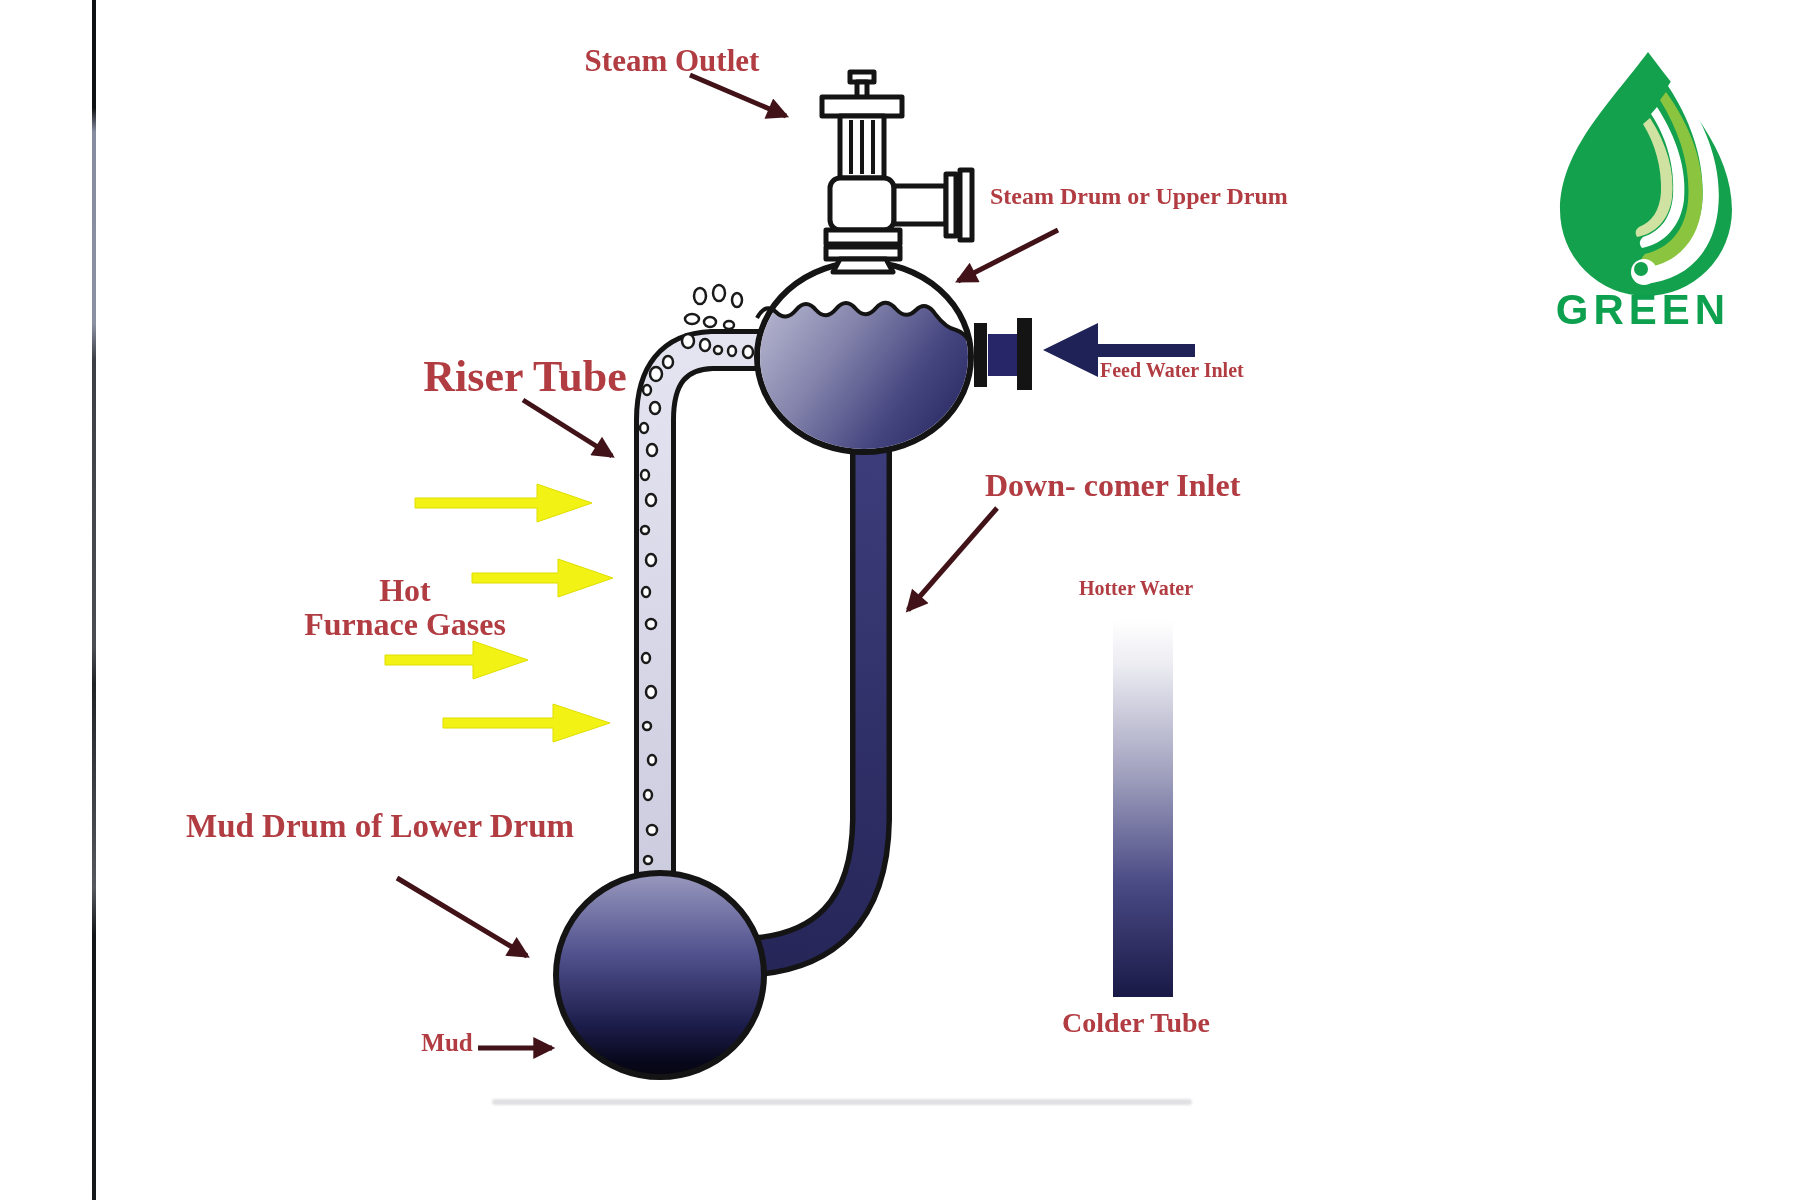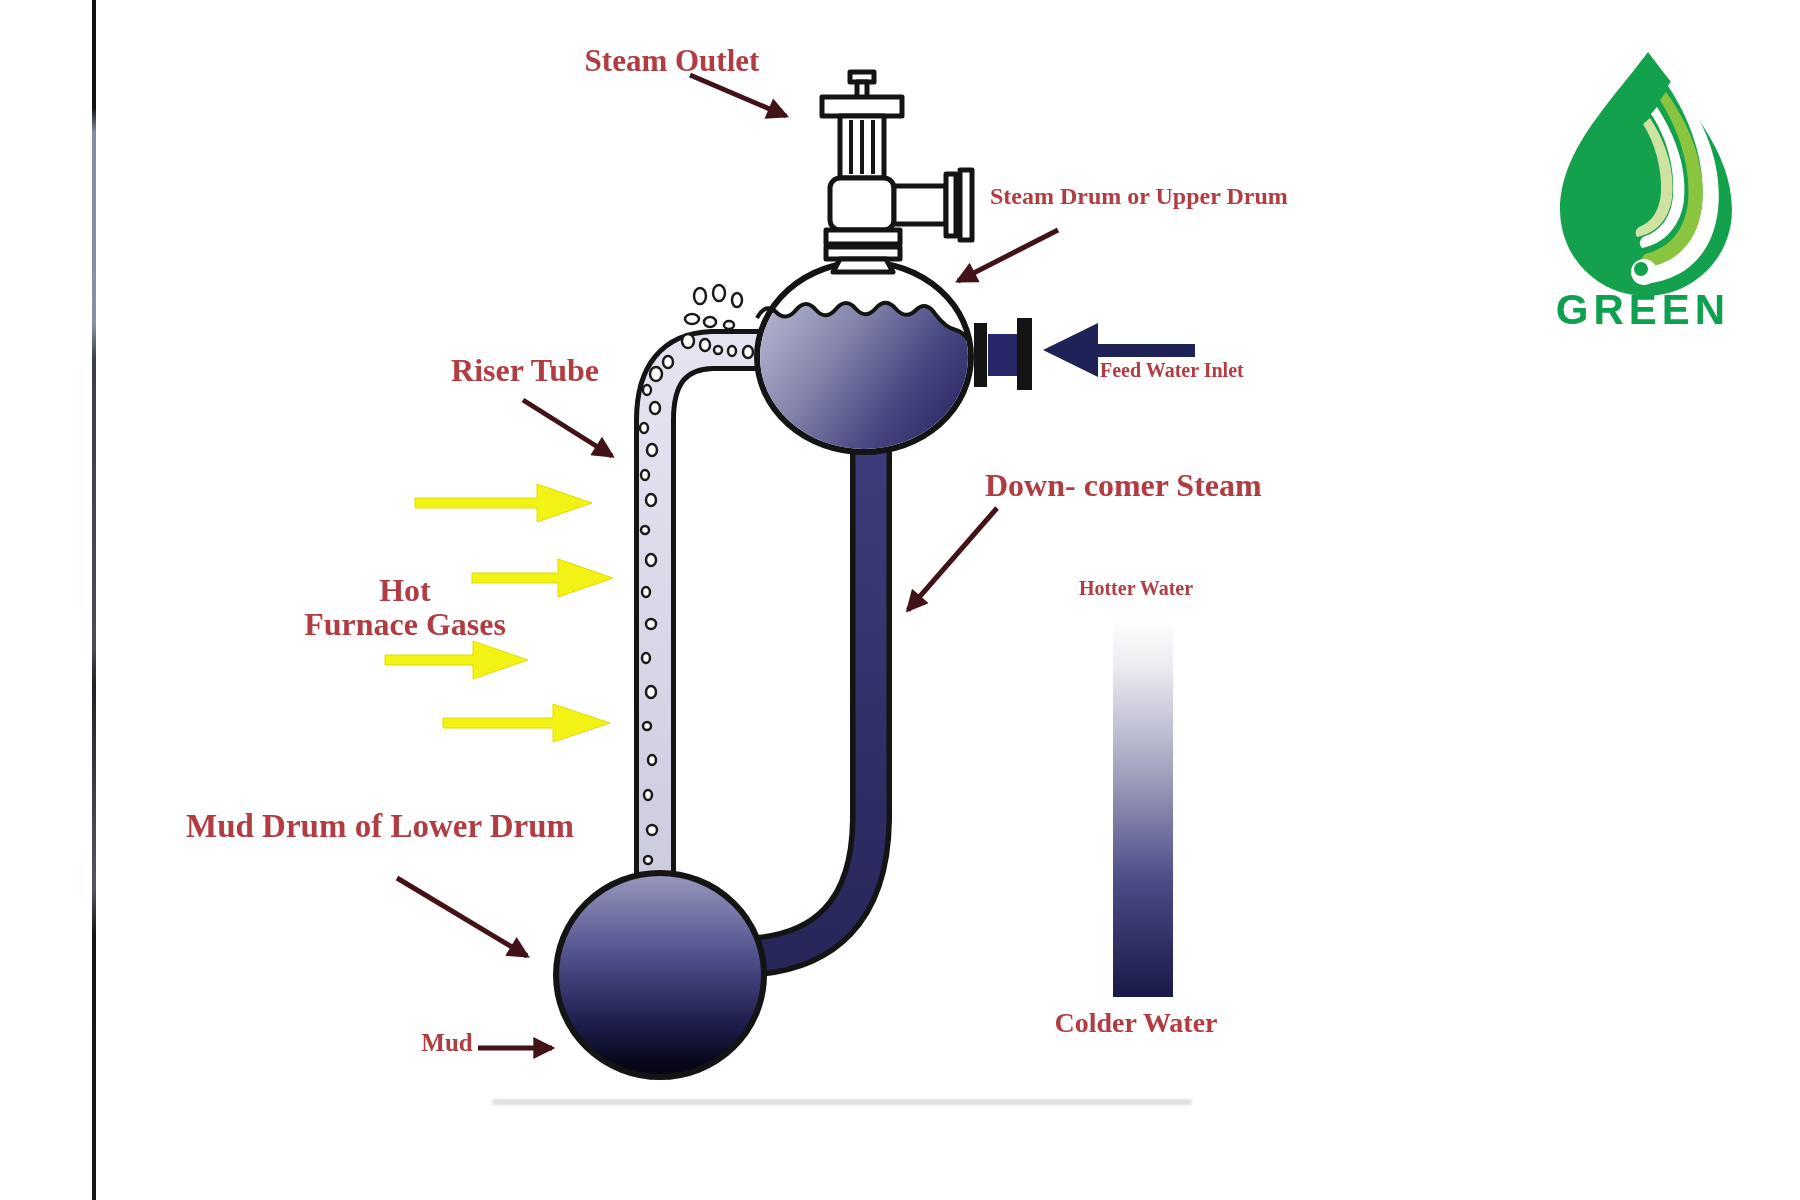--- a/index.html
+++ b/index.html
@@ -185,33 +185,33 @@
       <circle cx="101" cy="229" r="7" fill="#14a14e"></circle>
     </g>
   </svg>
 
   <div class="lbl centered" style="left:672px;top:37px;font-size:31px;">Steam Outlet</div>
 
   <div class="lbl" style="left:990px;top:184px;font-size:24px;">Steam Drum or Upper Drum</div>
 
   <div class="lbl" style="left:1100px;top:360px;font-size:20px;">Feed Water Inlet</div>
 
-  <div class="lbl centered" style="left:525px;top:346px;font-size:32px;">Riser Tube</div>
-
-  <div class="lbl" style="left:985px;top:469px;font-size:32px;">Down- comer Steam</div>
+  <div class="lbl centered" style="left:525px;top:346px;font-size:44px;">Riser Tube</div>
+
+  <div class="lbl" style="left:985px;top:469px;font-size:32px;">Down- comer Inlet</div>
 
   <div class="lbl centered" style="left:405px;top:566px;font-size:32px;">
     <div>Hot</div>
     <div>Furnace Gases</div>
   </div>
 
   <div class="lbl" style="left:186px;top:809px;font-size:33px;">Mud Drum of Lower Drum</div>
 
   <div class="lbl centered" style="left:447px;top:1022px;font-size:25px;">Mud</div>
 
   <div class="lbl centered" style="left:1136px;top:570px;font-size:20px;">Hotter Water</div>
 
-  <div class="lbl centered" style="left:1136px;top:1000px;font-size:28px;">Colder Water</div>
+  <div class="lbl centered" style="left:1136px;top:1000px;font-size:28px;">Colder Tube</div>
 
 
   <div class="logo-word">GREEN</div>
 
 </div>
 
 </body></html>

